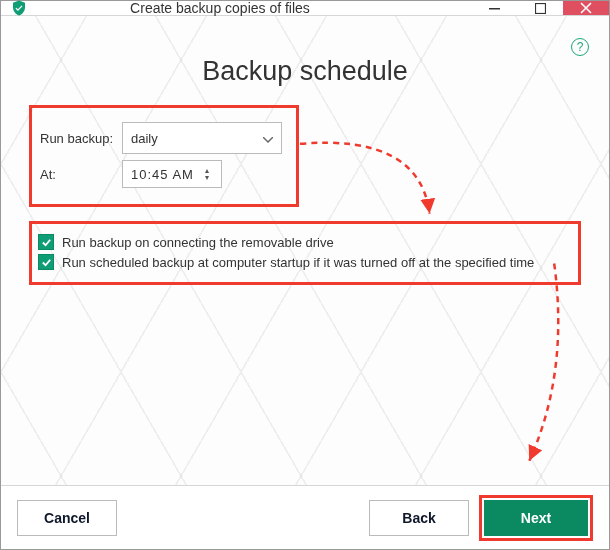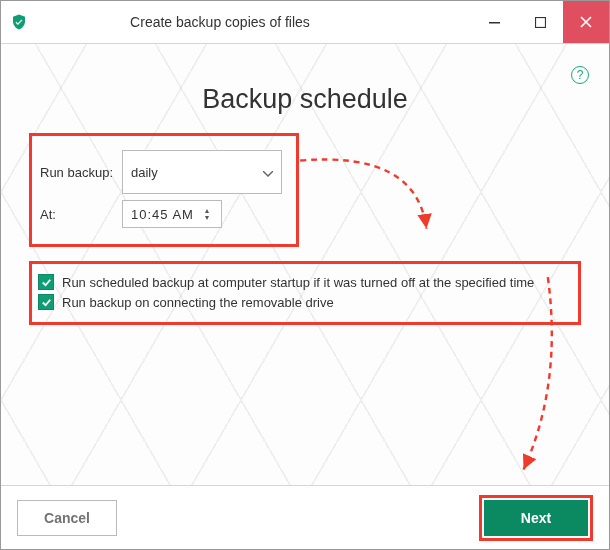--- a/index.html
+++ b/index.html
@@ -12,21 +12,21 @@
   }
   .window {
     width: 610px;
     height: 550px;
     border: 1px solid #999;
     display: flex;
     flex-direction: column;
     position: relative;
   }
   .titlebar {
-    height: 43px;
+    height: 15px;
     background: #fff;
     display: flex;
     align-items: center;
     border-bottom: 1px solid #d6d6d6;
   }
   .titlebar .app-icon {
     width: 20px; height: 20px;
     margin-left: 8px;
     display: flex; align-items: center; justify-content: center;
   }
@@ -76,21 +76,21 @@
     border: 3px solid #ef3a2d;
     position: relative;
   }
   .schedule-box {
     width: 270px;
     padding: 8px 10px 10px 8px;
   }
   .row { display: flex; align-items: center; margin: 6px 0; }
   .row .label { font-size: 13px; color: #333; width: 82px; }
   .select {
-    width: 160px; height: 44px;
+    width: 160px; height: 32px;
     border: 1px solid #bbb;
     background: #fff;
     display: flex; align-items: center; justify-content: space-between;
     padding: 0 8px;
     font-size: 13px; color: #333;
   }
   .time-input {
     width: 100px; height: 28px;
     border: 1px solid #bbb;
     background: #fff;
@@ -127,21 +127,21 @@
     align-items: center;
     padding: 0 16px;
   }
   .btn {
     height: 36px;
     min-width: 100px;
     border: 1px solid #bbb;
     background: #fff;
     font-size: 14px;
     font-weight: 600;
-    color: #737373;
+    color: #0f172a;
     display: flex; align-items: center; justify-content: center;
   }
   .btn.primary {
     background: #0b8a62;
     border-color: #0b8a62;
     color: #fff;
     min-width: 104px;
   }
   .next-wrap {
     border: 3px solid #ef3a2d;
@@ -219,44 +219,45 @@
       </div>
     </div>
 
     <div class="highlight-box checks-box">
       <div class="check-row">
         <div class="checkbox">
           <svg viewBox="0 0 12 12">
               <path d="M2 6 L5 9 L10 3" fill="none" stroke="#fff" stroke-width="2"></path>
             </svg>
         </div>
-        <span>Run scheduled backup at computer startup if it was turned off at the specified time</span>
+        <span>Run backup on connecting the removable drive</span>
       </div>
       <div class="check-row">
         <div class="checkbox">
           <svg viewBox="0 0 12 12">
               <path d="M2 6 L5 9 L10 3" fill="none" stroke="#fff" stroke-width="2"></path>
             </svg>
         </div>
-        <span>Run backup on connecting the removable drive</span>
+        <span>Run scheduled backup at computer startup if it was turned off at the specified time</span>
       </div>
     </div>
 
     <svg class="annotation-svg" viewBox="0 0 610 454">
       <defs>
         <marker id="ah" markerWidth="8" markerHeight="8" refX="6" refY="3" orient="auto">
           <path d="M0 0 L6 3 L0 6 Z" fill="#ef3a2d"></path>
         </marker>
       </defs>
       <path d="M 300 120 Q 420 110 430 190" fill="none" stroke="#ef3a2d" stroke-width="2.5" stroke-dasharray="6 5" marker-end="url(#ah)"></path>
       <path d="M 555 240 Q 570 350 530 438" fill="none" stroke="#ef3a2d" stroke-width="2.5" stroke-dasharray="6 5" marker-end="url(#ah)"></path>
     </svg>
   </div>
 
   <div class="footer">
     <div class="btn">Cancel</div>
     <div class="spacer"></div>
+    <div class="btn">Back</div>
     <div class="next-wrap">
       <div class="btn primary">Next</div>
     </div>
   </div>
 
 </div>
 
 </body></html>

